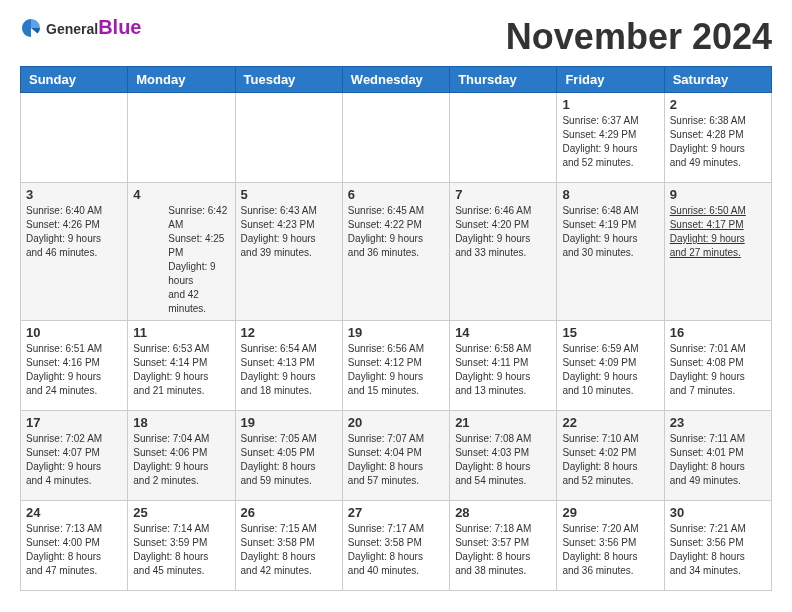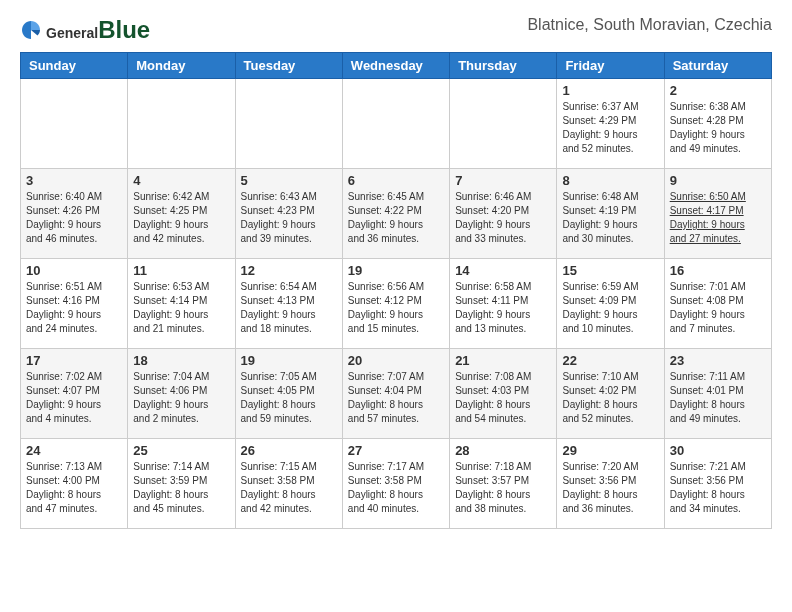--- a/index.html
+++ b/index.html
@@ -20,23 +20,23 @@
       display: flex;
       align-items: center;
       gap: 4px;
     }
     .logo-text-general {
       font-size: 14px;
       font-weight: bold;
       color: #333;
     }
     .logo-text-blue {
-      font-size: 24px;
-      font-weight: bold;
-      color: #14532d;
+      font-size: 20px;
+      font-weight: bold;
+      color: #a21caf;
     }
     .logo-icon {
       width: 22px;
       height: 22px;
     }
     .title-area {
       text-align: right;
     }
     .month-title {
       font-size: 36px;
@@ -96,21 +96,21 @@
     <svg class="logo-icon" viewBox="0 0 22 22">
       <path d="M11 2 C6 2 2 6 2 11 C2 16 6 20 11 20 L11 11 Z" fill="#2979c8"></path>
       <path d="M11 2 C16 2 20 6 20 11 L11 11 Z" fill="#5ba3e8"></path>
       <path d="M11 11 L20 11 C20 13 19 15 17.5 16.5 Z" fill="#1a5fa8"></path>
     </svg>
     <div>
       <span class="logo-text-general">General</span><span class="logo-text-blue">Blue</span>
     </div>
   </div>
   <div class="title-area">
-    <div class="location-title">Blatnice, South Moravian, Czechia</div>
+    <div class="month-title">November 2024</div>
   </div>
 </div>
 
 <table class="calendar-table">
   <thead>
     <tr>
     <th>Sunday</th>
         <th>Monday</th>
         <th>Tuesday</th>
         <th>Wednesday</th>
@@ -144,21 +144,21 @@
       <tr>
         <td>
           <span class="day-number">3</span>
           <div class="day-info" style="white-space: pre-line;">Sunrise: 6:40 AM
 Sunset: 4:26 PM
 Daylight: 9 hours
 and 46 minutes.</div>
         </td>
         <td>
           <span class="day-number">4</span>
-          <div class="day-info" style="white-space: pre-line;">Sunrise: 6:42 AM
+          <div class="day-info" style="white-space: pre-line; margin-left: 35px;">Sunrise: 6:42 AM
 Sunset: 4:25 PM
 Daylight: 9 hours
 and 42 minutes.</div>
         </td>
         <td>
           <span class="day-number">5</span>
           <div class="day-info" style="white-space: pre-line;">Sunrise: 6:43 AM
 Sunset: 4:23 PM
 Daylight: 9 hours
 and 39 minutes.</div>

